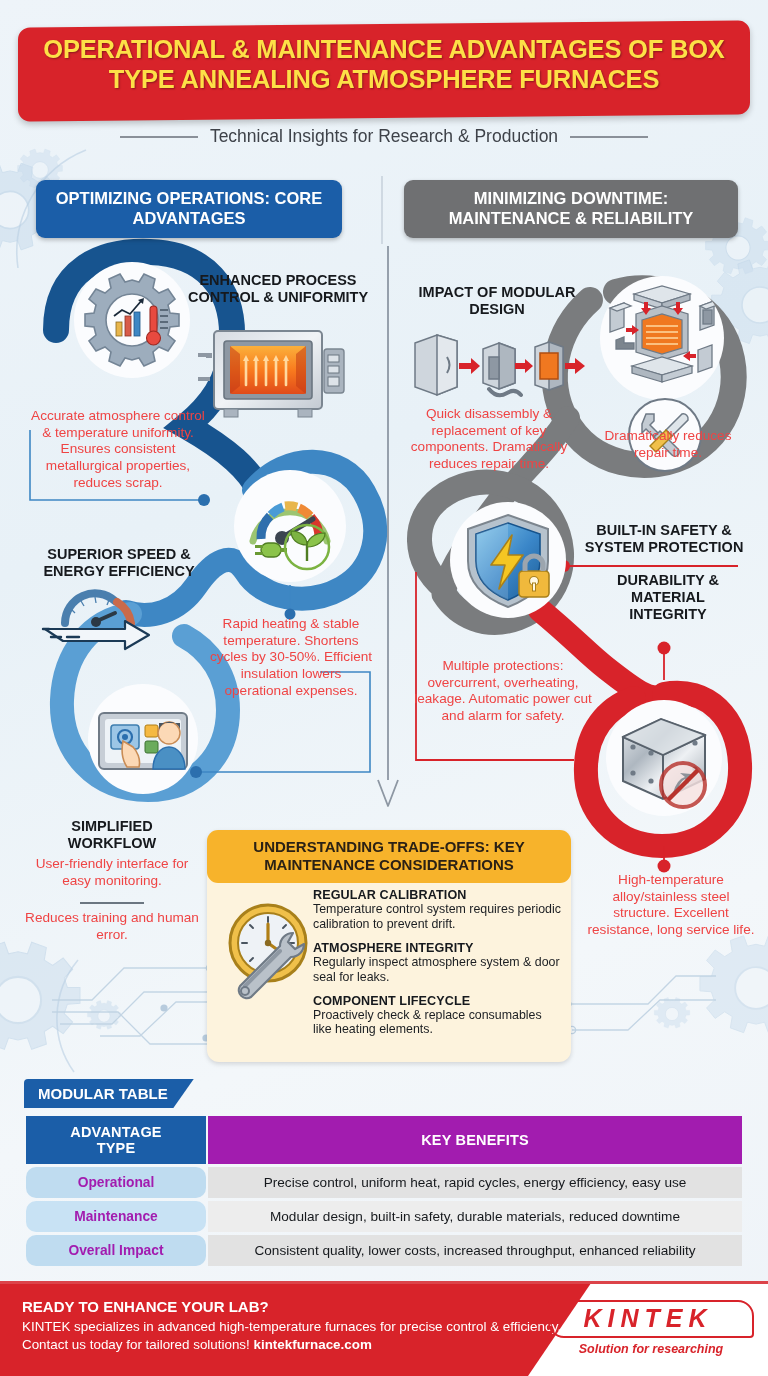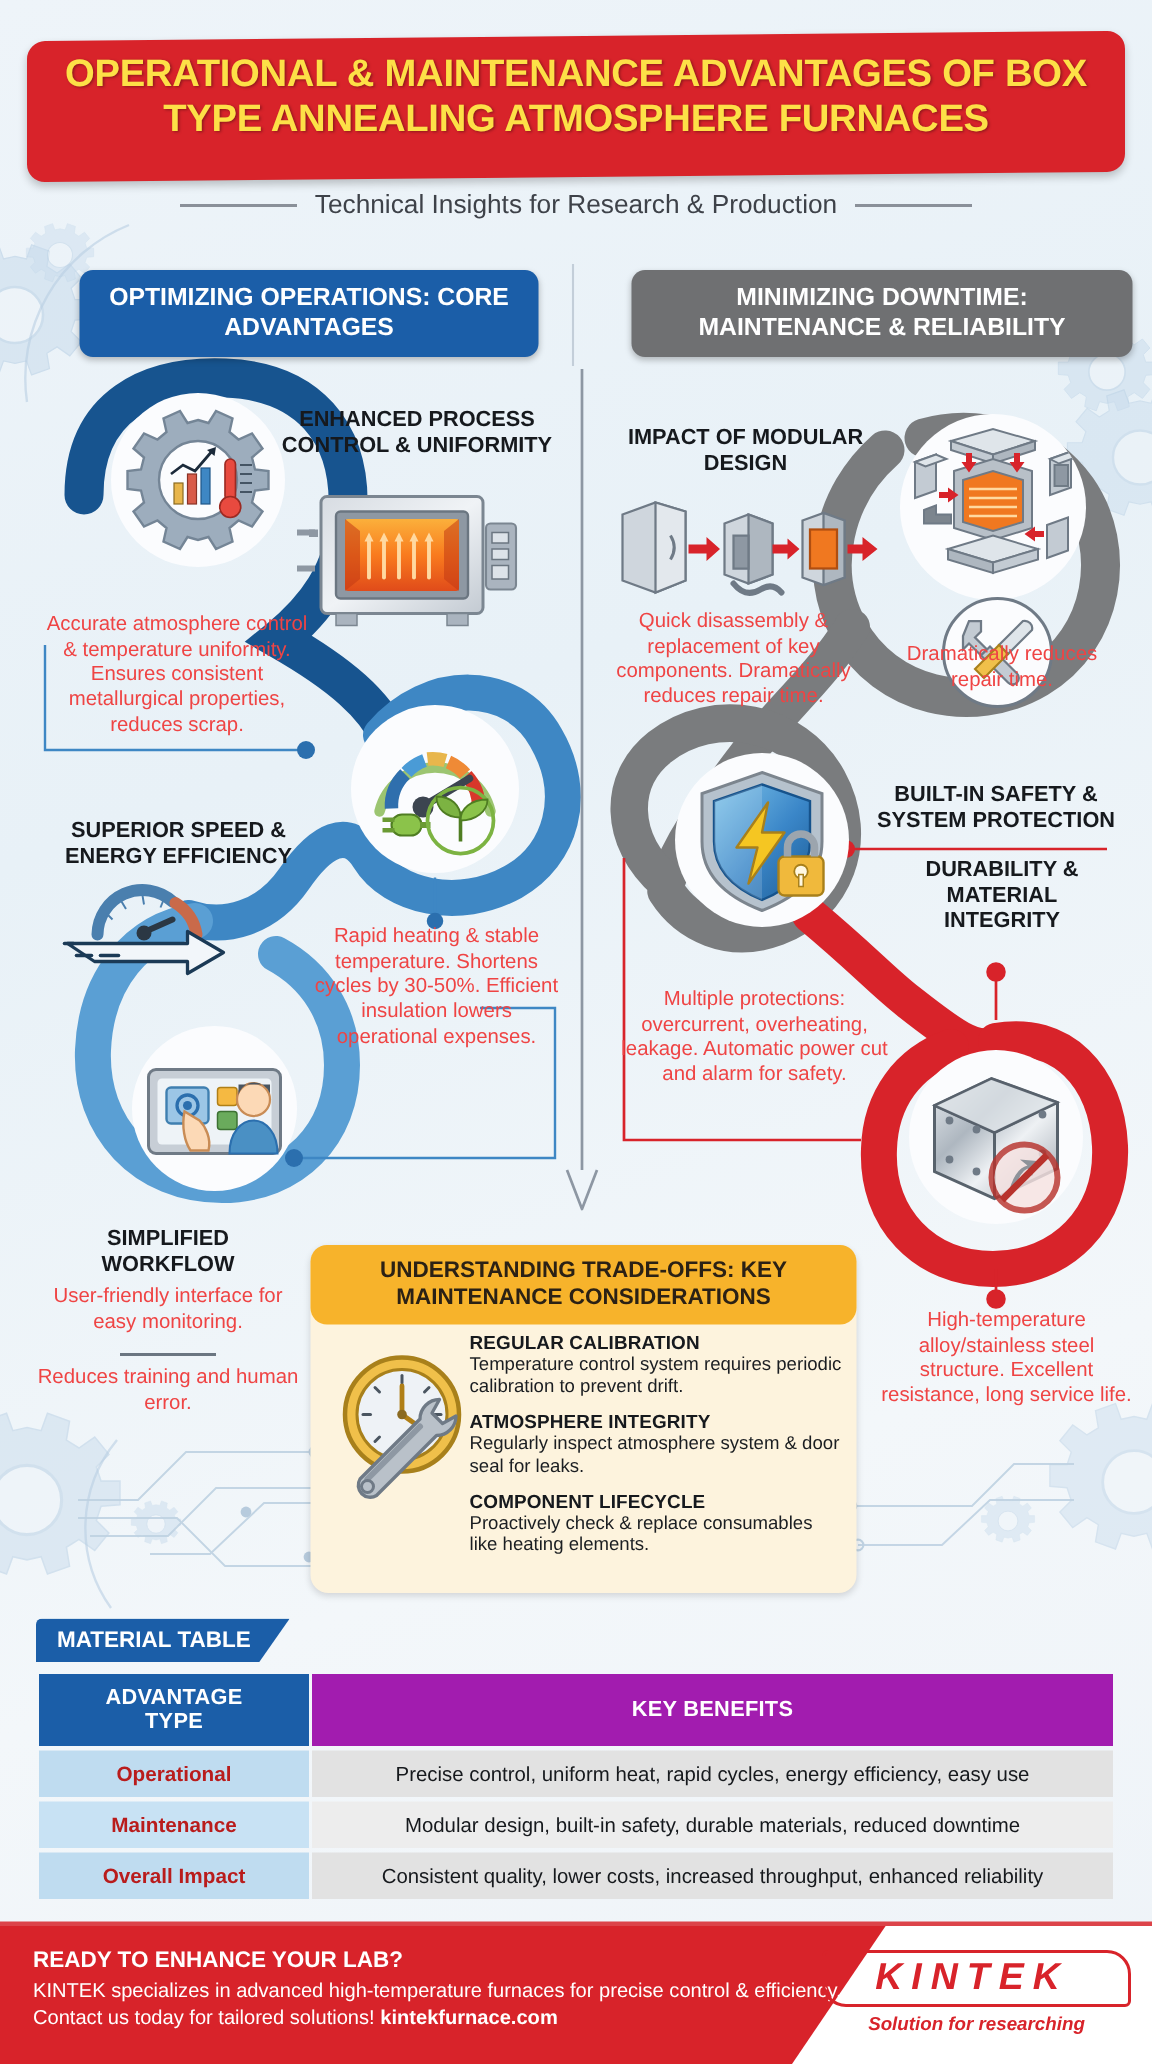--- a/index.html
+++ b/index.html
@@ -36,21 +36,21 @@
     position:absolute; left:0; top:126px; width:768px; z-index:3;
     display:flex; align-items:center; justify-content:center; gap:12px;
   }
   .subtitle-row .rule { height:2px; background:#8a9099; width:78px; }
   .subtitle-row .txt { font-size:17.5px; color:#3e4249; white-space:nowrap; }
 
   
   .sec-head {
     position:absolute; z-index:5; border-radius:9px; color:#fff;
     text-align:center; font-weight:bold; font-size:16.5px; line-height:1.2;
-    padding:9px 14px; box-shadow:0 2px 4px rgba(0,0,0,.25);margin-left:17px;
+    padding:9px 14px; box-shadow:0 2px 4px rgba(0,0,0,.25);
   }
   .sec-left  { left:36px;  top:180px; width:306px; background:#1b5ea8; }
   .sec-right { left:404px; top:180px; width:334px; background:#6f7072; }
 
   
   .blob { position:absolute; z-index:2; }
 
   
   .bubble {
     position:absolute; border-radius:50%;
@@ -93,21 +93,21 @@
     clip-path: polygon(0 0, 100% 0, 88% 100%, 0 100%);
     border-radius:4px 0 0 0;
   }
   table.summary {
     position:absolute; left:24px; top:1113px; width:720px;
     border-collapse:separate; border-spacing:2px 3px; z-index:8;
   }
   table.summary th, table.summary td { padding:8px 24px; }
   th.c1 { background:#1b5ea8; color:#fff; font-size:14.5px; width:180px; letter-spacing:.2px; }
   th.c2 { background:#a21caf; color:#fff; font-size:14.5px; letter-spacing:.2px; }
-  td.c1 { background:#bfdcf0; color:#b91c1c; font-weight:bold; font-size:13.8px; text-align:center; }
+  td.c1 { background:#bfdcf0; color:#a21caf; font-weight:bold; font-size:13.8px; text-align:center;border-radius:10px; }
   td.c2 { background:#e2e2e2; color:#16191d; font-size:13.6px; text-align:center; }
   tr.alt td.c1 { background:#c8e2f4; }
   tr.alt td.c2 { background:#ededed; }
 
   
   .footer {
     position:absolute; left:0; bottom:0; width:768px; height:92px;
     background:#d8232a; z-index:9; overflow:hidden;
   }
   .footer .wedge {
@@ -550,21 +550,21 @@
   <div class="to-item">
     <div class="t">ATMOSPHERE INTEGRITY</div>
     <div class="d">Regularly inspect atmosphere system &amp; door seal for leaks.</div>
   </div>
   <div class="to-item">
     <div class="t">COMPONENT LIFECYCLE</div>
     <div class="d">Proactively check &amp; replace consumables like heating elements.</div>
   </div>
 </div>
 
-<div class="sum-tab">MATERIAL TABLE</div>
+<div class="sum-tab">MODULAR TABLE</div>
 <table class="summary">
   <thead>
     <tr>
       <th class="c1">ADVANTAGE TYPE</th>
       <th class="c2">KEY BENEFITS</th>
     </tr>
   </thead>
   <tbody>
     <tr>
       <td class="c1">Operational</td>

